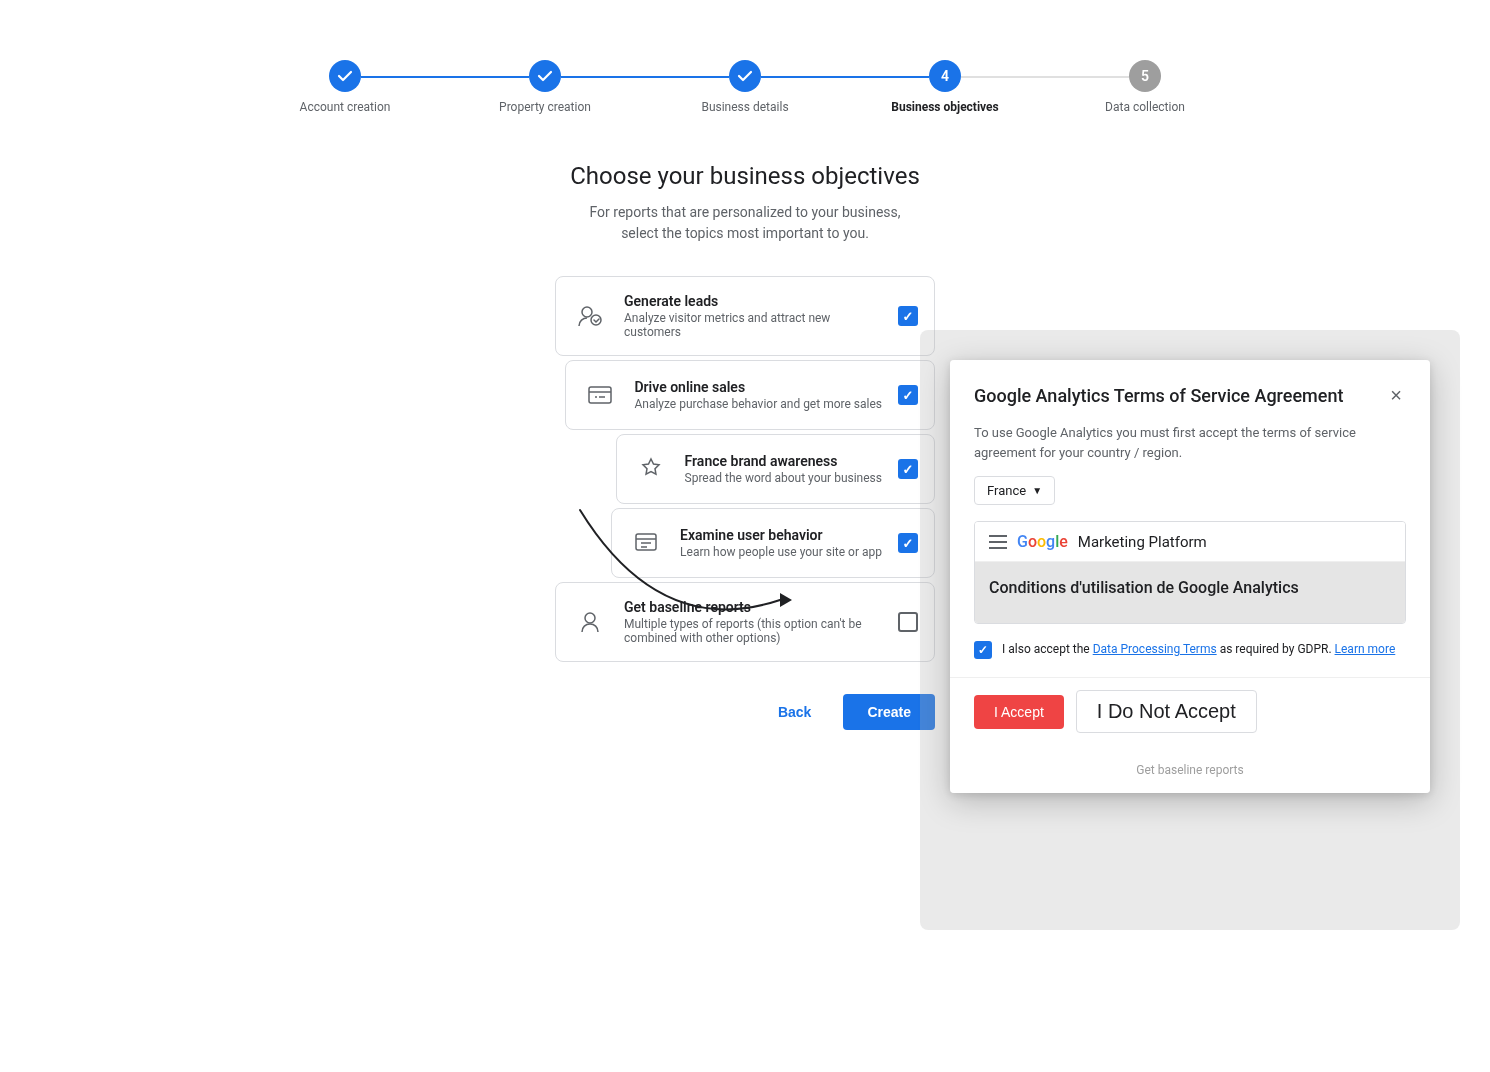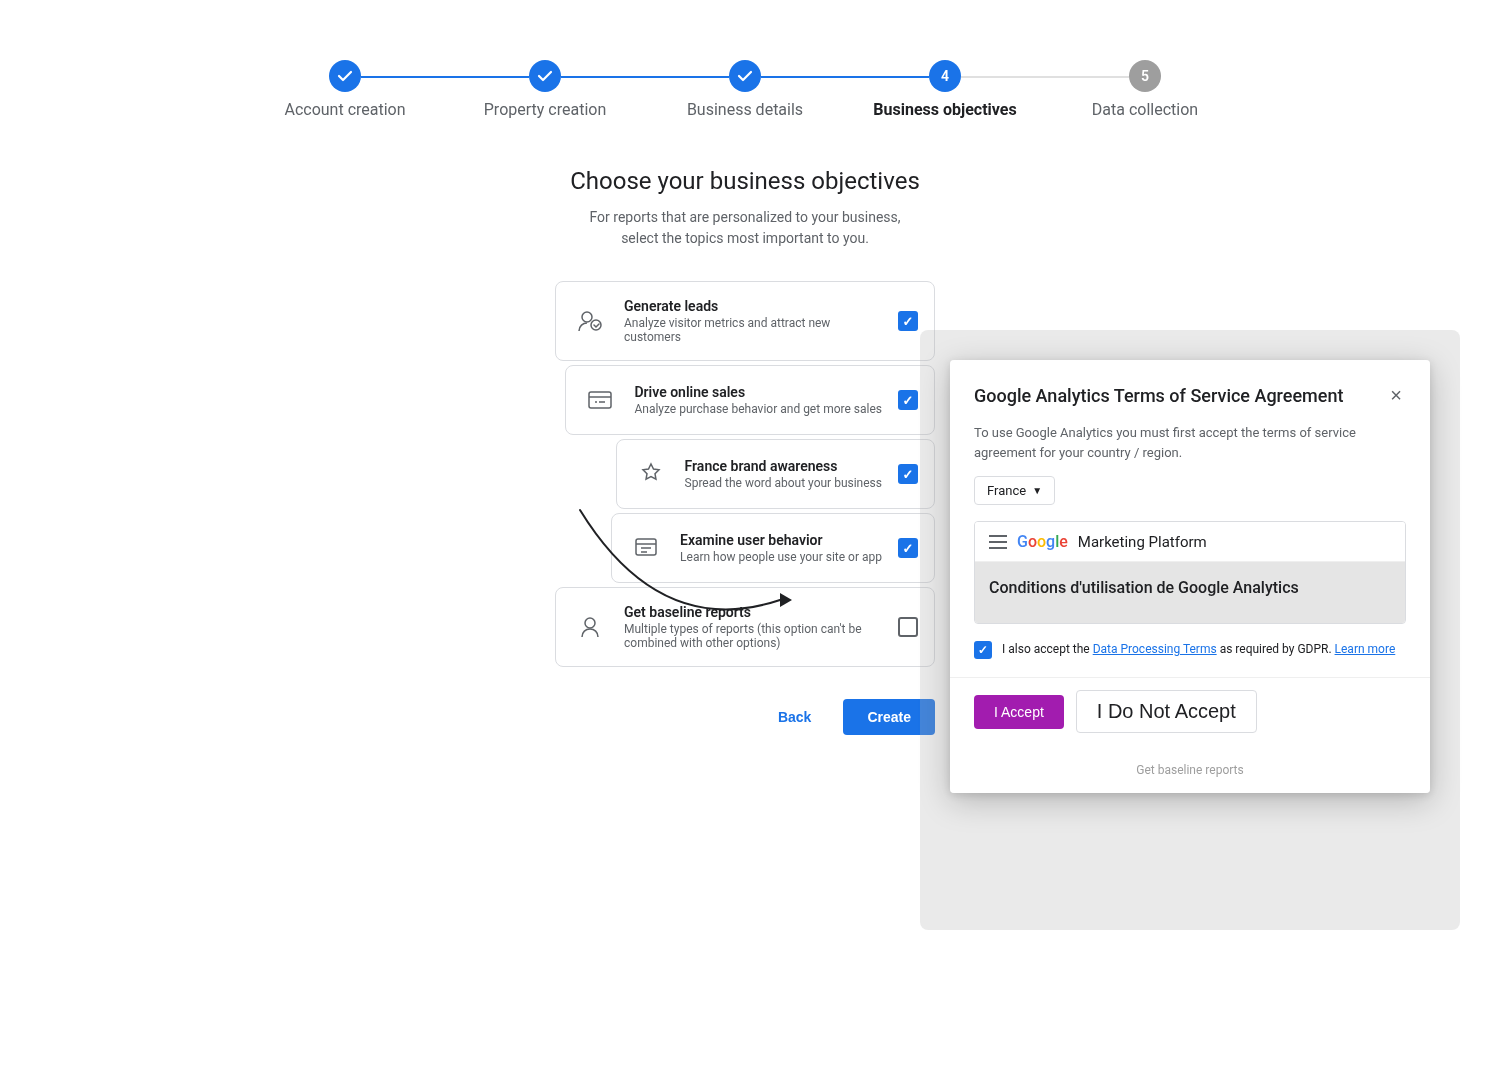--- a/index.html
+++ b/index.html
@@ -65,21 +65,21 @@
     }
     .step-circle.active {
       background: #1a73e8;
       color: #fff;
     }
     .step-circle.inactive {
       background: #9e9e9e;
       color: #fff;
     }
     .step-label {
-      font-size: 16px;
+      font-size: 12px;
       color: #5f6368;
     }
     .step-label.active-label {
       font-weight: 700;
       color: #202124;
     }
 
     
     .main-content {
       display: flex;
@@ -348,21 +348,21 @@
     }
     .modal-footer {
       display: flex;
       align-items: center;
       justify-content: flex-start;
       gap: 12px;
       padding: 12px 24px 20px;
       border-top: 1px solid #efefef;
     }
     .btn-i-accept {
-      background: #a21caf;
+      background: #ef4444;
       border: none;
       color: #fff;
       font-size: 14px;
       font-weight: 500;
       cursor: pointer;
       padding: 9px 20px;
       border-radius: 4px;
     }
     .btn-do-not-accept {
       background: none;

